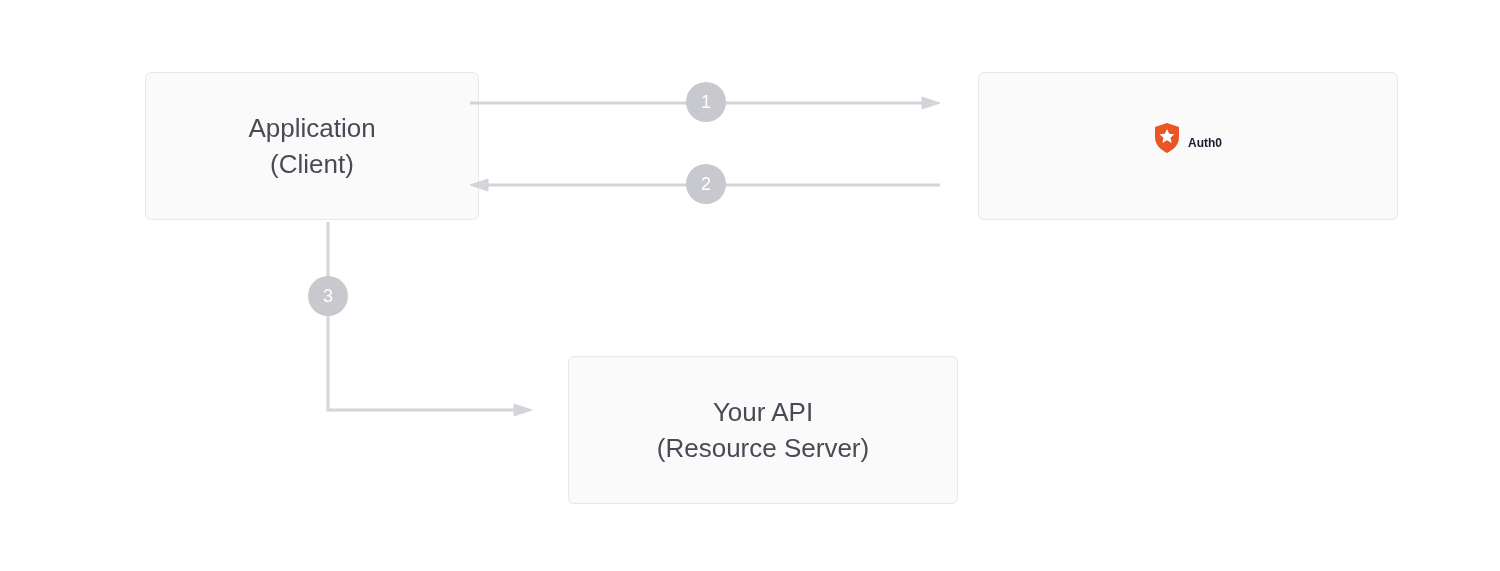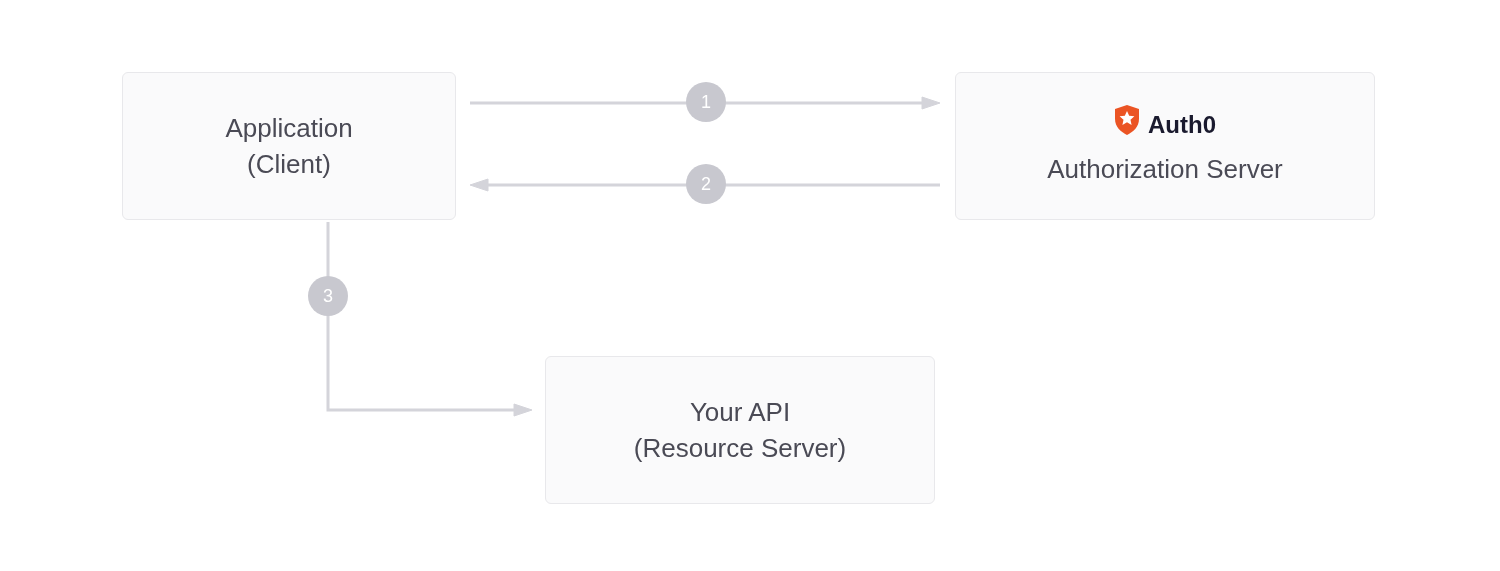--- a/index.html
+++ b/index.html
@@ -17,20 +17,21 @@
       border-radius: 6px;
       display: flex;
       flex-direction: column;
       align-items: center;
       justify-content: center;
       color: #4a4a55;
       font-size: 26px;
       font-weight: 400;
       line-height: 1.4;
       text-align: center;
+      margin-left: 23px;
     }
     .box-client {
       left: 122px;
       top: 72px;
       width: 334px;
       height: 148px;
     }
     .box-auth {
       left: 955px;
       top: 72px;
@@ -43,21 +44,21 @@
       width: 390px;
       height: 148px;
     }
     .auth-brand {
       display: flex;
       align-items: center;
       gap: 8px;
       margin-bottom: 6px;
     }
     .auth-brand-text {
-      font-size: 24px;
+      font-size: 12px;
       font-weight: 600;
       color: #1a1a2e;
     }
     .shield-icon-svg {
       width: 26px;
       height: 30px;
     }
     .arrow-h {
       position: absolute;
       stroke: #d4d4da;
@@ -91,21 +92,20 @@
 <div class="box box-auth">
   <div class="auth-brand">
     <span>
       <svg class="shield-icon-svg" viewBox="0 0 26 30">
         <path d="M13 0 L25 4 L25 14 C25 22 19 27 13 30 C7 27 1 22 1 14 L1 4 Z" fill="#eb5424"></path>
         <path d="M13 6 L15.2 10.8 L20.4 11.3 L16.5 14.8 L17.6 20 L13 17.3 L8.4 20 L9.5 14.8 L5.6 11.3 L10.8 10.8 Z" fill="#ffffff"></path>
       </svg>
     </span>
     <span class="auth-brand-text">Auth0</span>
   </div>
-  <span>Authorization Server</span>
 </div>
 
 <div class="box box-api">
   <span>Your API</span>
   <span>(Resource Server)</span>
 </div>
 
 <svg class="arrow-h" style="left:470px; top:95px; width:470px; height:16px;" viewBox="0 0 470 16">
   <line x1="0" y1="8" x2="455" y2="8" stroke="#d4d4da" stroke-width="3"></line>
   <polygon points="470,8 452,2 452,14" fill="#d4d4da"></polygon>

